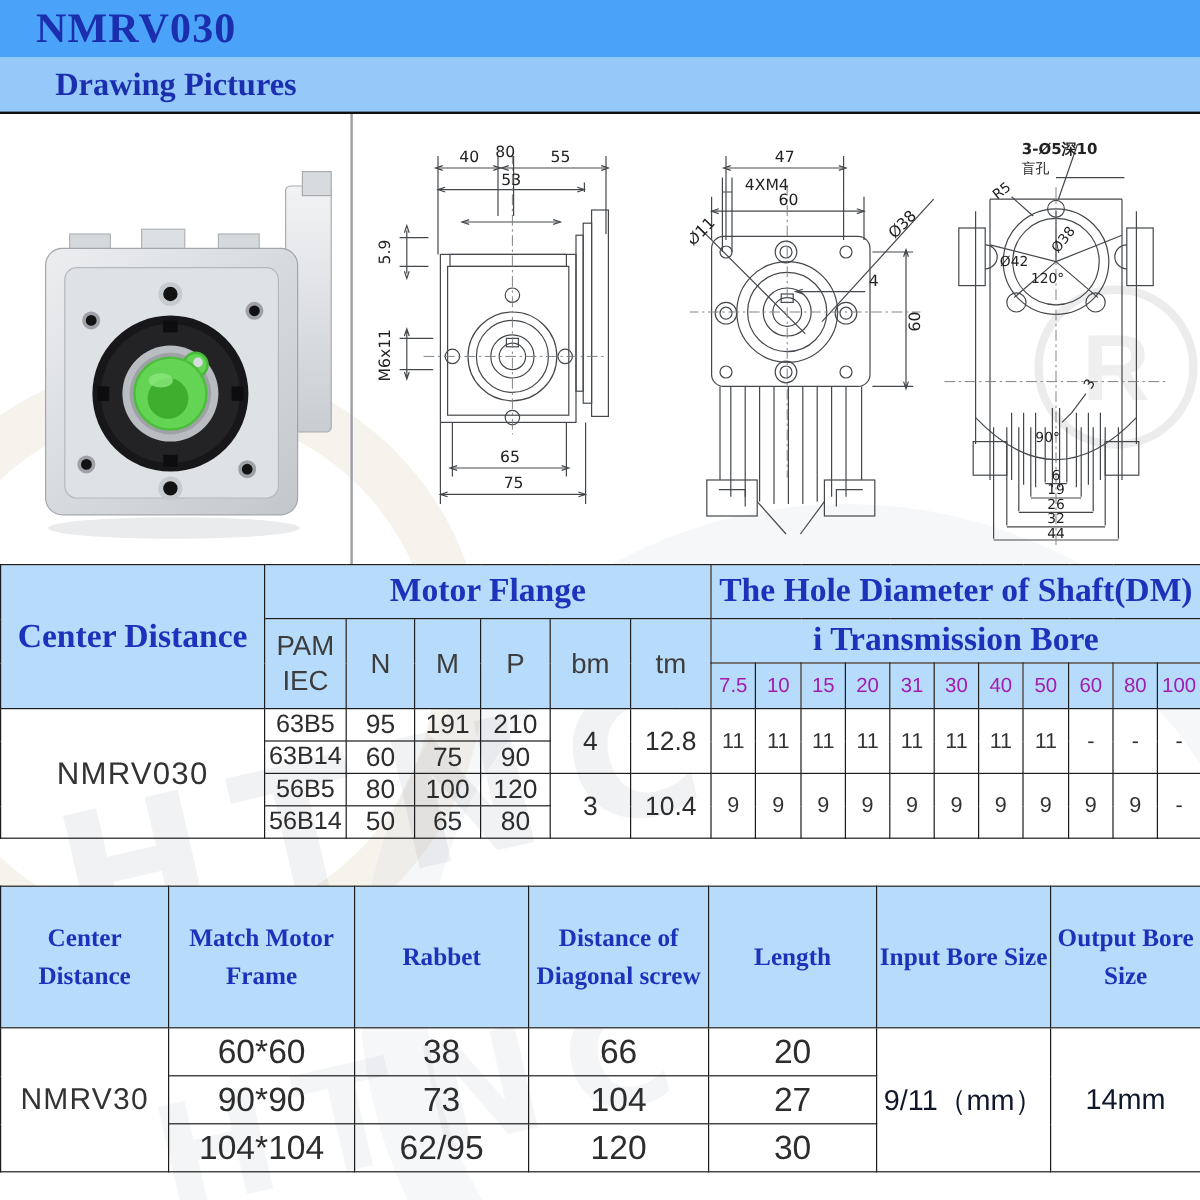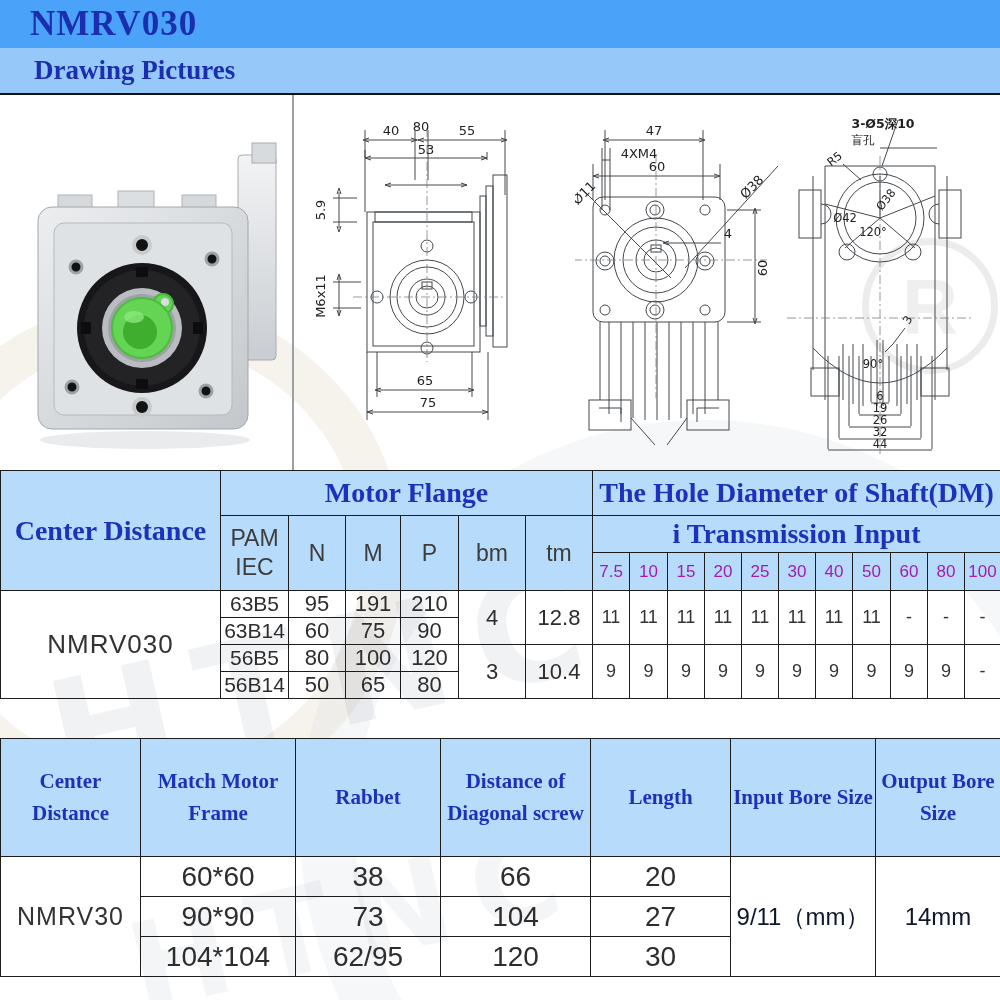--- a/index.html
+++ b/index.html
@@ -6,21 +6,21 @@
   #page{position:relative;width:1000px;height:1000px;background:#ffffff;overflow:hidden;
         font-family:"Liberation Sans",sans-serif;}
   
   .bar1{position:absolute;left:0;top:0;width:1000px;height:48px;background:#4aa3f8;
         display:flex;align-items:center;}
   .bar1 .t{font-family:"Liberation Serif",serif;font-weight:bold;font-size:35px;
         color:#1b2fae;padding-left:30px;letter-spacing:1px;}
   .bar2{position:absolute;left:0;top:48px;width:1000px;height:47px;background:#96c8f9;
         border-bottom:2px solid #101010;display:flex;align-items:center;box-sizing:border-box;}
   .bar2 .t{font-family:"Liberation Serif",serif;font-weight:bold;font-size:27px;
-        color:#1b2fae;padding-left:34px;}
+        color:#1b2fae;padding-left:46px;}
   
   .divider{position:absolute;left:292px;top:95px;width:2px;height:375px;background:#9aa0a6;}
   .dsvg{position:absolute;}
   text{font-family:"DejaVu Sans",sans-serif;fill:#222;stroke:none;}
   
   .wm-text{position:absolute;left:40px;top:545px;width:960px;font-weight:bold;font-size:150px;
         letter-spacing:26px;color:rgba(100,112,128,0.09);transform:rotate(-13deg);z-index:0;
         font-family:"DejaVu Sans",sans-serif;}
   .wm-text2{position:absolute;left:120px;top:800px;width:900px;font-weight:bold;font-size:120px;
         letter-spacing:22px;color:rgba(100,112,128,0.07);transform:rotate(-13deg);z-index:0;
@@ -302,28 +302,28 @@
       <td colspan="11" class="hd blue">The Hole Diameter of Shaft(DM)</td>
     </tr>
     <tr style="height:37px">
       <td rowspan="2" class="hd sub pre">PAM
 IEC</td>
       <td rowspan="2" class="hd sub">N</td>
       <td rowspan="2" class="hd sub">M</td>
       <td rowspan="2" class="hd sub">P</td>
       <td rowspan="2" class="hd sub">bm</td>
       <td rowspan="2" class="hd sub">tm</td>
-      <td colspan="11" class="hd blue">i Transmission Input</td>
+      <td colspan="11" class="hd blue">i Transmission Bore</td>
     </tr>
     <tr style="height:38px">
       <td class="hd rnum">7.5</td>
       <td class="hd rnum">10</td>
       <td class="hd rnum">15</td>
       <td class="hd rnum">20</td>
-      <td class="hd rnum">25</td>
+      <td class="hd rnum">31</td>
       <td class="hd rnum">30</td>
       <td class="hd rnum">40</td>
       <td class="hd rnum">50</td>
       <td class="hd rnum">60</td>
       <td class="hd rnum">80</td>
       <td class="hd rnum">100</td>
     </tr>
     <tr style="height:27px">
       <td rowspan="4" class="model">NMRV030</td>
       <td class="pval">63B5</td>

